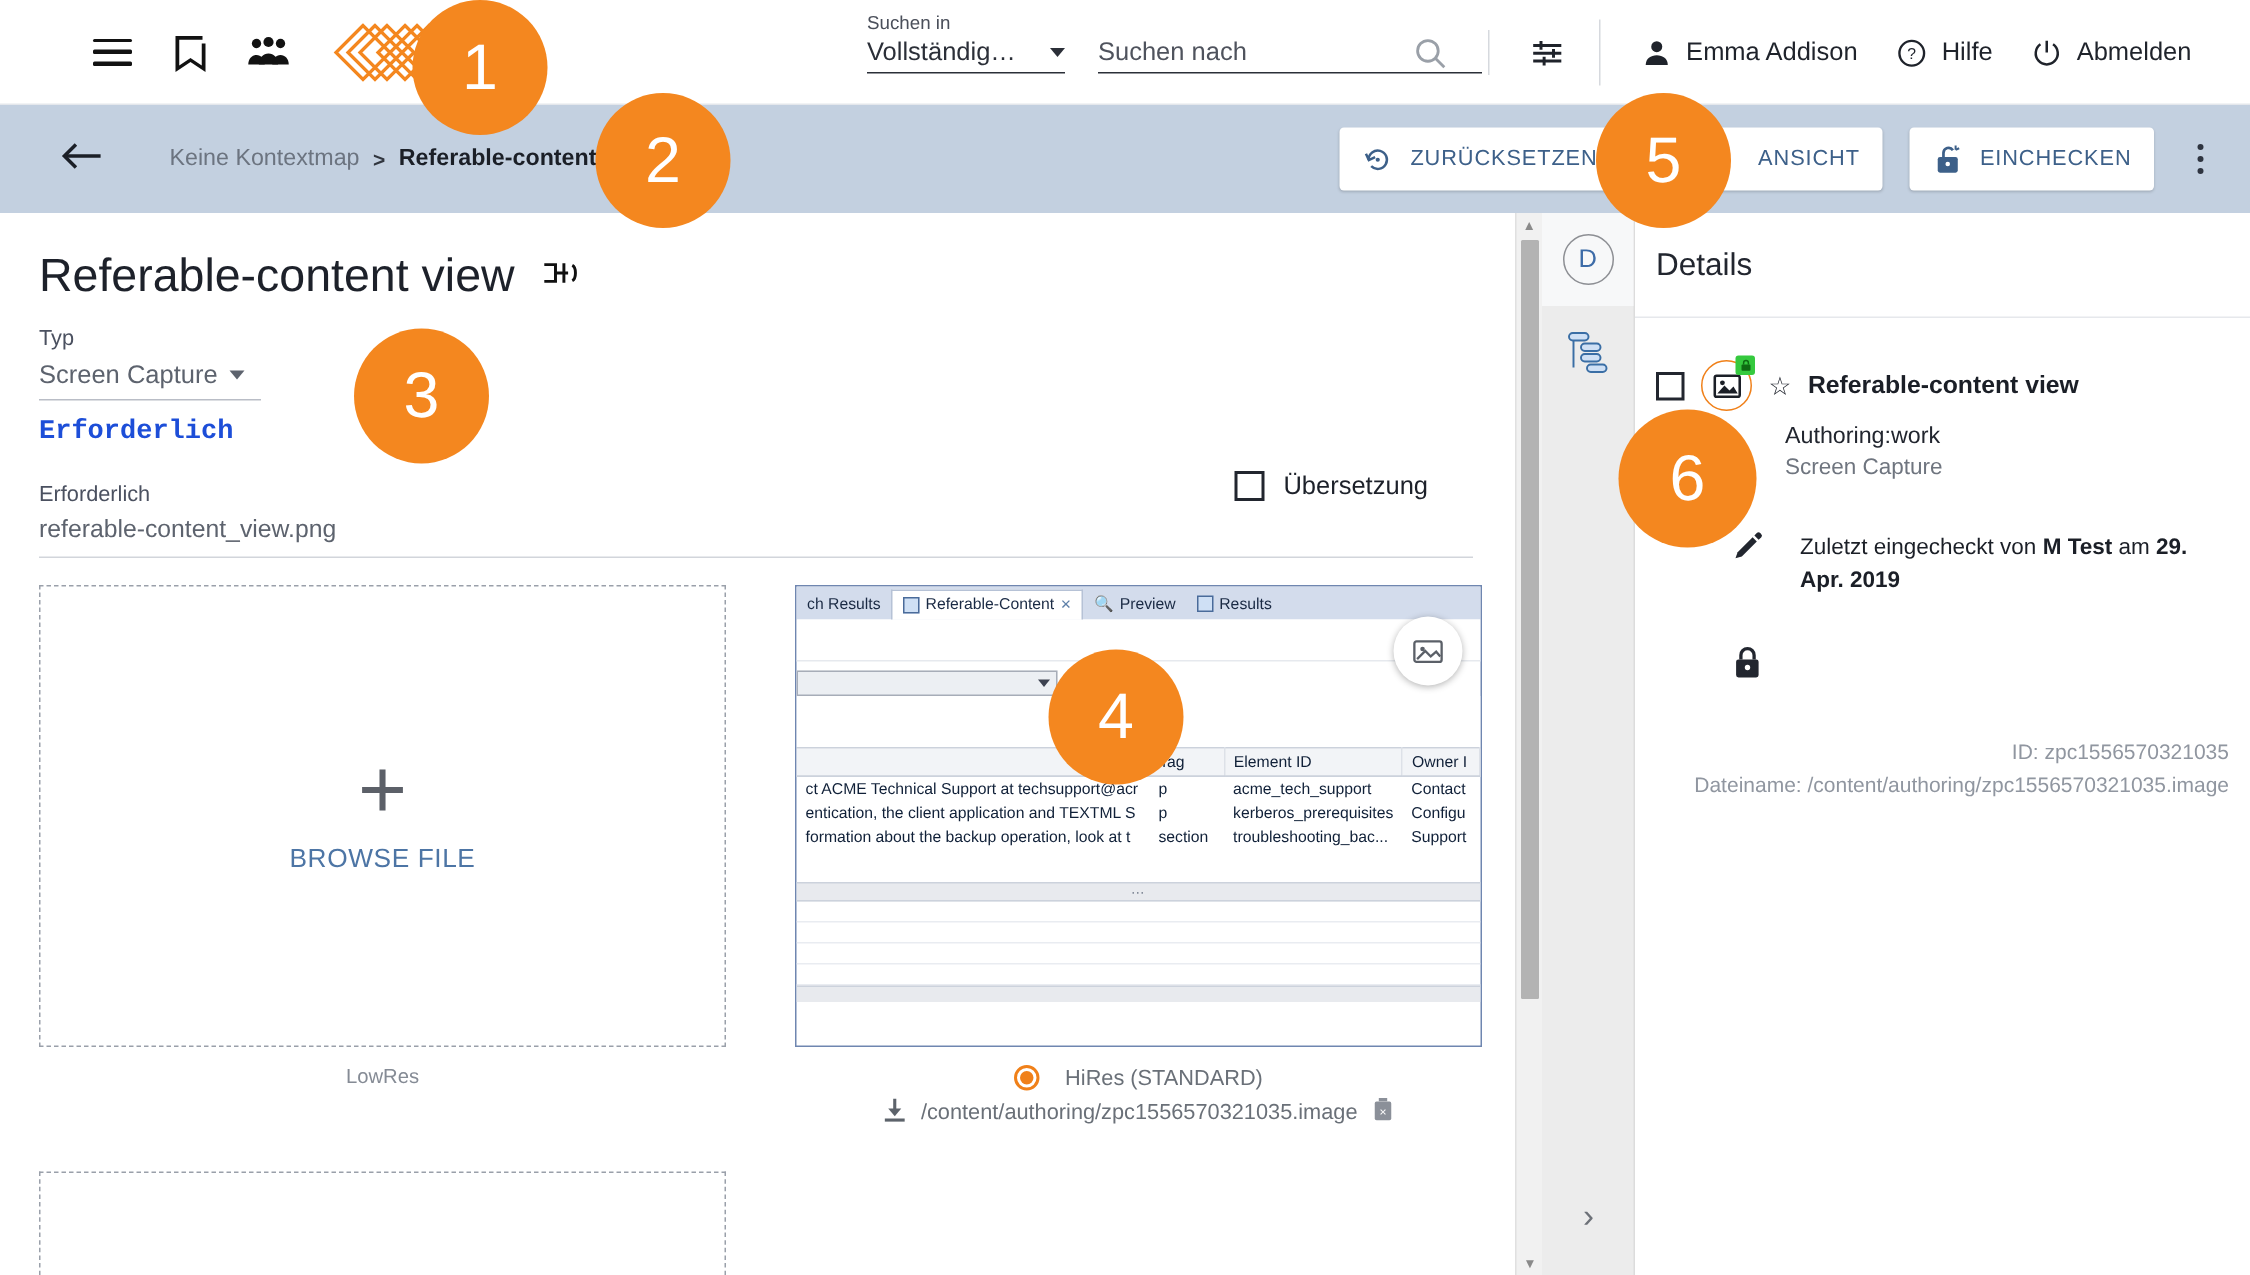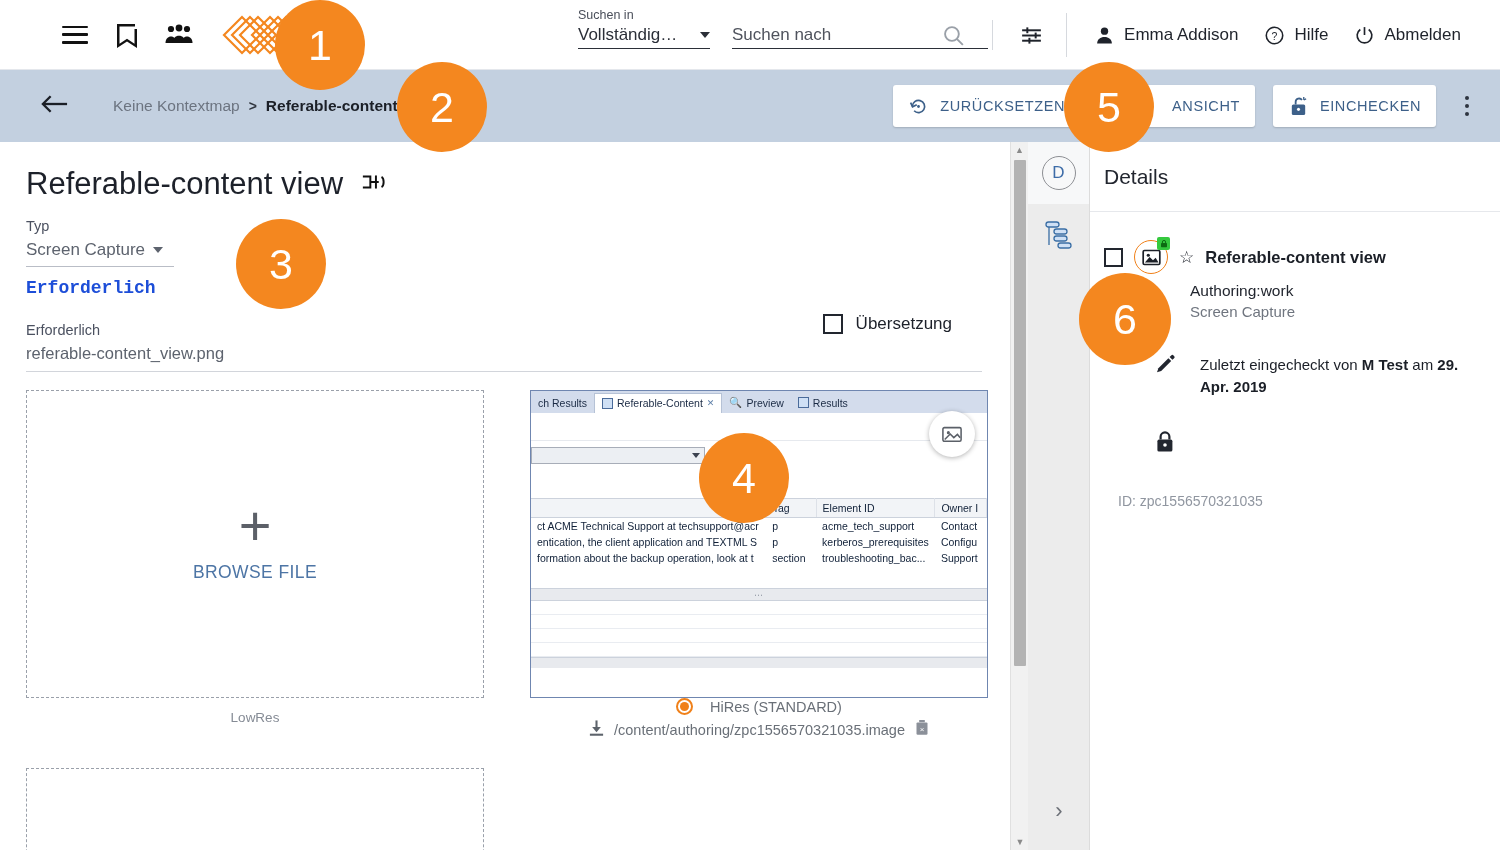--- a/index.html
+++ b/index.html
@@ -125,21 +125,21 @@
   .etable th { background:#f2f4f7; border-top:1px solid #ccd2dc; border-bottom:1px solid #ccd2dc; border-right:1px solid #dde1e8; text-align:left; font-weight:normal; padding:3px 6px; }
   .etable td { padding:2px 6px; white-space:nowrap; overflow:hidden; }
   .esplit { height:13px; background:#e8eaee; border-top:1px solid #ccd2dc; border-bottom:1px solid #ccd2dc; display:flex; align-items:center; justify-content:center; color:#7e8795; font-size:9px; letter-spacing:1px; margin-top:22px; }
   .erow-empty { height:14px; border-bottom:1px solid #e9ecf1; }
   .ebottom { height:11px; background:#e8eaee; border-top:1px solid #ccd2dc; }
   .thumb-fab {
     position:absolute; right:12px; top:20px; width:46px; height:46px; border-radius:50%;
     background:#fff; box-shadow:0 1px 5px rgba(0,0,0,.3);
     display:flex; align-items:center; justify-content:center; cursor:pointer;
   }
-  .hires-row { display:flex; align-items:center; justify-content:center; gap:17px; margin-top:0; font-size:14.5px; color:#6a7078; }
+  .hires-row { display:flex; align-items:center; justify-content:center; gap:17px; margin-top:12px; font-size:14.5px; color:#6a7078; }
   .radio-on { width:17px;height:17px;border-radius:50%;border:2px solid #f08019; display:flex;align-items:center;justify-content:center; }
   .radio-on i { width:9px;height:9px;border-radius:50%;background:#f08019;display:block; }
   .path-row { display:flex; align-items:center; justify-content:center; gap:9px; margin-top:4px; font-size:14.5px; color:#6a7078; }
 
   .dropzone2 { margin:28px 0 0 26px; width:458px; height:120px; border:1.4px dashed #9aa0aa; }
 
   
   .mscroll { position:absolute; left:1010px; top:142px; width:18px; height:708px; background:#f1f1f1; border-left:1px solid #e0e0e0; }
   .mscroll .arrowu, .mscroll .arrowd { height:16px; display:flex; align-items:center; justify-content:center; color:#8a8a8a; font-size:9px; }
   .mthumb { position:absolute; left:3px; top:18px; width:12px; height:506px; background:#b3b3b3; border-radius:1px; }
@@ -164,21 +164,21 @@
   .det-sub { margin-left:86px; margin-top:8px; }
   .det-sub .a { font-size:15.5px; color:#22262f; }
   .det-sub .b { font-size:15px; color:#6f757f; margin-top:3px; }
 
   .det-meta { margin-top:34px; display:flex; flex-direction:column; gap:32px; }
   .meta-row { display:flex; gap:22px; padding-left:48px; }
   .meta-ico { width:26px; flex:none; display:flex; justify-content:center; }
   .meta-txt { font-size:15px; color:#1b1f27; line-height:22px; }
   .meta-txt b { font-weight:bold; }
 
-  .det-ids { margin-top:36px; padding-left:14px; font-size:14px; color:#9096a0; line-height:22px; }
+  .det-ids { margin-top:36px; padding-left:14px; font-size:14px; color:#9096a0; line-height:22px;text-align:right; }
 
   
   .badge {
     position:absolute; border-radius:50%; background:#f4871f; color:#fff;
     display:flex; align-items:center; justify-content:center;
     font-size:43px; font-weight:400; font-family:"Liberation Sans", sans-serif;
     z-index:50; user-select:none;
   }
 </style>
 </head>
@@ -546,20 +546,21 @@
               <rect x="3.4" y="9.6" width="15" height="12" rx="1.6" fill="#22262f"></rect>
               <path d="M6.6 9.6V6.8a4.4 4.4 0 0 1 8.8 0v2.8" fill="none" stroke="#22262f" stroke-width="2.2"></path>
               <circle cx="11" cy="15" r="1.8" fill="#fff"></circle>
             </svg>
         </span>
       </div>
     </div>
 
     <div class="det-ids">
       <div>ID: zpc1556570321035</div>
+      <div>Dateiname: /content/authoring/zpc1556570321035.image</div>
     </div>
   </div>
 </div>
 
 <div class="badge" style="left:275px;top:0px;width:90px;height:90px;">1</div>
 <div class="badge" style="left:397px;top:62px;width:90px;height:90px;">2</div>
 <div class="badge" style="left:236px;top:219px;width:90px;height:90px;">3</div>
 <div class="badge" style="left:699px;top:433px;width:90px;height:90px;">4</div>
 <div class="badge" style="left:1064px;top:62px;width:90px;height:90px;">5</div>
 <div class="badge" style="left:1079px;top:273px;width:92px;height:92px;">6</div>

